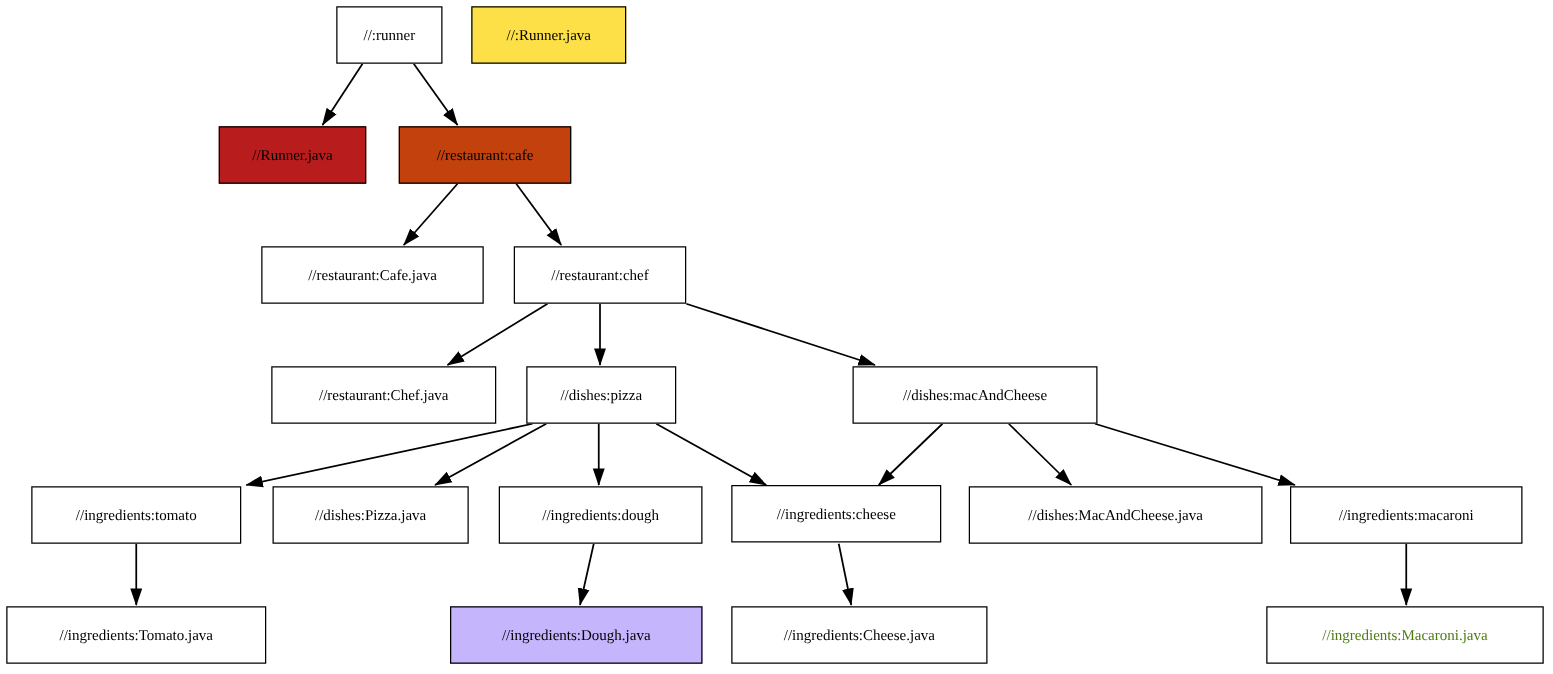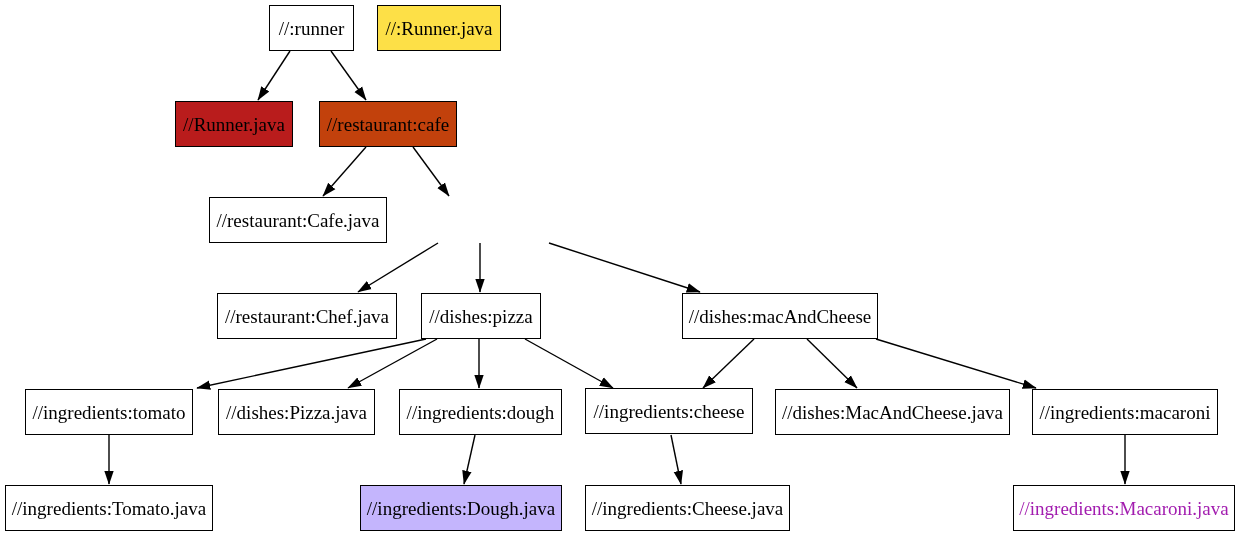--- a/index.html
+++ b/index.html
@@ -22,21 +22,21 @@
     position: absolute;
     box-sizing: border-box;
     border: 1.5px solid #000000;
     background: #ffffff;
     display: flex;
     align-items: center;
     justify-content: center;
     white-space: nowrap;
   }
   .graph-node span {
-    font-size: 19px;
+    font-size: 12px;
     line-height: 1;
     color: #000000;
   }
 </style>
 </head>
 <body>
 
 <div class="graph-canvas" style="width: 1242px; height: 539px; background: rgb(255, 255, 255);">
     <svg width="1242" height="539" class="edges-layer">
       <defs>
@@ -71,20 +71,23 @@
     </div>
     <div class="graph-node" style="left: 175px; top: 101px; width: 118px; height: 46px; border-color: rgb(0, 0, 0); background: #b91c1c;">
       <span style="color: rgb(0, 0, 0);">//Runner.java</span>
     </div>
     <div class="graph-node" style="left: 319px; top: 101px; width: 138px; height: 46px; border-color: rgb(0, 0, 0); background: #c2410c;">
       <span style="color: rgb(0, 0, 0);">//restaurant:cafe</span>
     </div>
     <div class="graph-node" style="left: 209px; top: 197px; width: 178px; height: 46px; border-color: rgb(0, 0, 0); background: rgb(255, 255, 255);">
       <span style="color: rgb(0, 0, 0);">//restaurant:Cafe.java</span>
     </div>
+    <div class="graph-node" style="left: 411px; top: 197px; width: 138px; height: 46px; border-color: rgb(0, 0, 0); background: rgb(255, 255, 255);">
+      <span style="color: rgb(0, 0, 0);">//restaurant:chef</span>
+    </div>
     <div class="graph-node" style="left: 217px; top: 293px; width: 180px; height: 46px; border-color: rgb(0, 0, 0); background: rgb(255, 255, 255);">
       <span style="color: rgb(0, 0, 0);">//restaurant:Chef.java</span>
     </div>
     <div class="graph-node" style="left: 421px; top: 293px; width: 120px; height: 46px; border-color: rgb(0, 0, 0); background: rgb(255, 255, 255);">
       <span style="color: rgb(0, 0, 0);">//dishes:pizza</span>
     </div>
     <div class="graph-node" style="left: 682px; top: 293px; width: 196px; height: 46px; border-color: rgb(0, 0, 0); background: rgb(255, 255, 255);">
       <span style="color: rgb(0, 0, 0);">//dishes:macAndCheese</span>
     </div>
     <div class="graph-node" style="left: 25px; top: 389px; width: 168px; height: 46px; border-color: rgb(0, 0, 0); background: rgb(255, 255, 255);">
@@ -108,15 +111,15 @@
     <div class="graph-node" style="left: 5px; top: 485px; width: 208px; height: 46px; border-color: rgb(0, 0, 0); background: rgb(255, 255, 255);">
       <span style="color: rgb(0, 0, 0);">//ingredients:Tomato.java</span>
     </div>
     <div class="graph-node" style="left: 360px; top: 485px; width: 202px; height: 46px; border-color: rgb(0, 0, 0); background: #c4b5fd;">
       <span style="color: rgb(0, 0, 0);">//ingredients:Dough.java</span>
     </div>
     <div class="graph-node" style="left: 585px; top: 485px; width: 205px; height: 46px; border-color: rgb(0, 0, 0); background: rgb(255, 255, 255);">
       <span style="color: rgb(0, 0, 0);">//ingredients:Cheese.java</span>
     </div>
     <div class="graph-node" style="left: 1013px; top: 485px; width: 222px; height: 46px; border-color: rgb(0, 0, 0); background: rgb(255, 255, 255);">
-      <span style="color: #a21caf; text-align: center;">//ingredients:Macaroni.java</span>
+      <span style="color: #4d7c0f; text-align: center;">//ingredients:Macaroni.java</span>
     </div>
   </div>
 
 </body></html>

